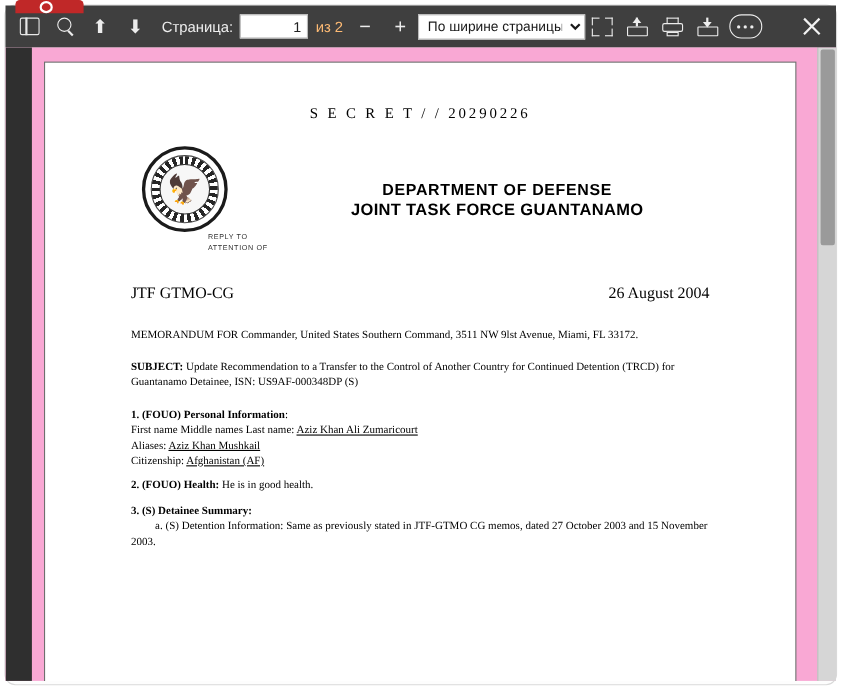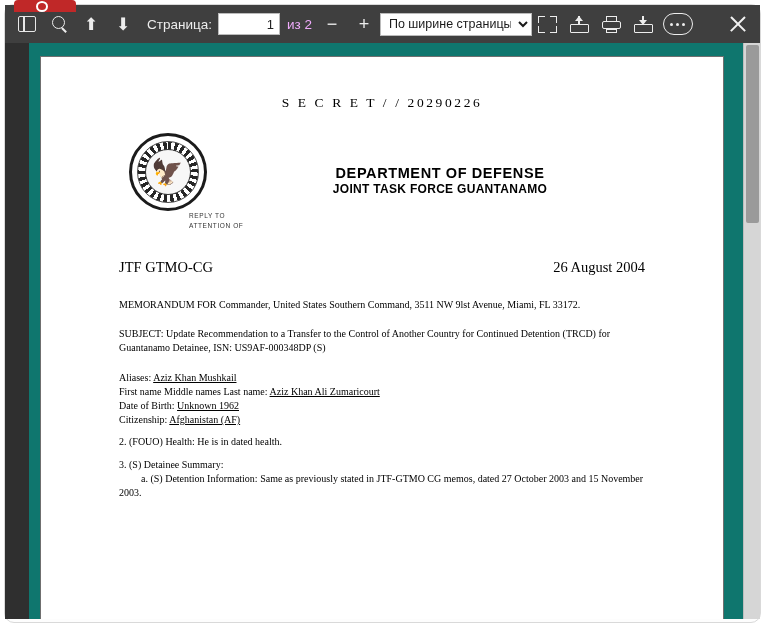--- a/index.html
+++ b/index.html
@@ -129,21 +129,21 @@
     background: #ffffff;
     border: 1px solid #bbbbbb;
     color: #222;
     font-size: 13px;
     text-align: right;
     padding: 0 5px;
     font-family: "Liberation Sans", sans-serif;
   }
 
   .page-total {
-    color: #f0abfc;
+    color: #fdba74;
     font-size: 13.5px;
     margin-left: 7px;
     margin-right: 4px;
     white-space: nowrap;
   }
 
   .zoom-glyph {
     font-size: 18px;
     color: #ededed;
     line-height: 1;
@@ -263,21 +263,21 @@
   .close-x::before { transform: rotate(45deg); }
   .close-x::after  { transform: rotate(-45deg); }
 
   .spacer { flex: 1 1 auto; }
 
   
   .viewer {
     position: absolute;
     left: 5px; top: 43px;
     width: 755px; height: 576px;
-    background: #0f766e;
+    background: #f9a8d4;
     overflow: hidden;
   }
 
   
   .gutter-left {
     position: absolute;
     left: 0; top: 0;
     width: 24px; height: 100%;
     background: #2f2f2f;
   }
@@ -369,32 +369,32 @@
     left: 148px; top: 78px;
     font-size: 6.5px;
     line-height: 1.5;
     letter-spacing: 0.6px;
     color: #333;
     font-family: "Liberation Sans", sans-serif;
   }
 
   .dept {
     position: absolute;
-    left: 234px; top: 32px;
+    left: 246px; top: 32px;
     text-align: center;
     width: 330px;
   }
   .dept .l1 {
     font-size: 14.5px;
     font-weight: bold;
     letter-spacing: 0.6px;
     font-family: "Liberation Sans", sans-serif;
   }
   .dept .l2, .dept .l3, .dept .l4 {
-    font-size: 12px;
+    font-size: 15px;
     font-weight: bold;
     letter-spacing: 0.3px;
     font-family: "Liberation Sans", sans-serif;
     margin-top: 1px;
   }
 
   .row-from-date {
     position: relative;
     margin-top: 18px;
     padding: 0 78px 0 78px;
@@ -407,21 +407,21 @@
     padding: 0 78px;
     font-size: 10px;
     line-height: 1.42;
   }
   .body-block p { margin: 0 0 0 0; }
   .gap-lg { height: 22px; }
   .gap-md { height: 15px; }
   .gap-sm { height: 8px; }
 
   .u { text-decoration: underline; }
-  .b { font-weight: normal; }
+  .b { font-weight: bold; }
   .indent { display: inline-block; width: 22px; }
 </style>
 </head>
 <body>
 
 <div id="app">
 
   <div class="window-frame"></div>
 
   <div class="tab-stub">
@@ -551,44 +551,44 @@
 
           <div class="gap-md"></div>
 
           <p>
             <span class="b">SUBJECT:</span>
             <span>Update Recommendation to a Transfer to the Control of Another Country for Continued Detention (TRCD) for Guantanamo Detainee, ISN: US9AF-000348DP (S)</span>
           </p>
 
           <div class="gap-md"></div>
 
-
+          <p>
+            <span class="b">1.</span>
+            <span class="b">(FOUO) Personal Information</span><span>:</span>
+          </p>
+
+          <p>
+            <span>First name Middle names Last name:</span>
+            <span class="u">Aziz Khan Ali Zumaricourt</span>
+          </p>
           <p>
             <span>Aliases:</span>
             <span class="u">Aziz Khan Mushkail</span>
           </p>
           <p>
-            <span>First name Middle names Last name:</span>
-            <span class="u">Aziz Khan Ali Zumaricourt</span>
-          </p>
-          <p>
-            <span>Date of Birth:</span>
-            <span class="u">Unknown 1962</span>
-          </p>
-          <p>
             <span>Citizenship:</span>
             <span class="u">Afghanistan (AF)</span>
           </p>
 
           <div class="gap-sm"></div>
 
           <p>
             <span class="b">2.</span>
             <span class="b">(FOUO) Health:</span>
-            <span>He is in dated health.</span>
+            <span>He is in good health.</span>
           </p>
 
           <div class="gap-sm"></div>
 
           <p>
             <span class="b">3.</span>
             <span class="b">(S) Detainee Summary:</span>
           </p>
 
           <p>

